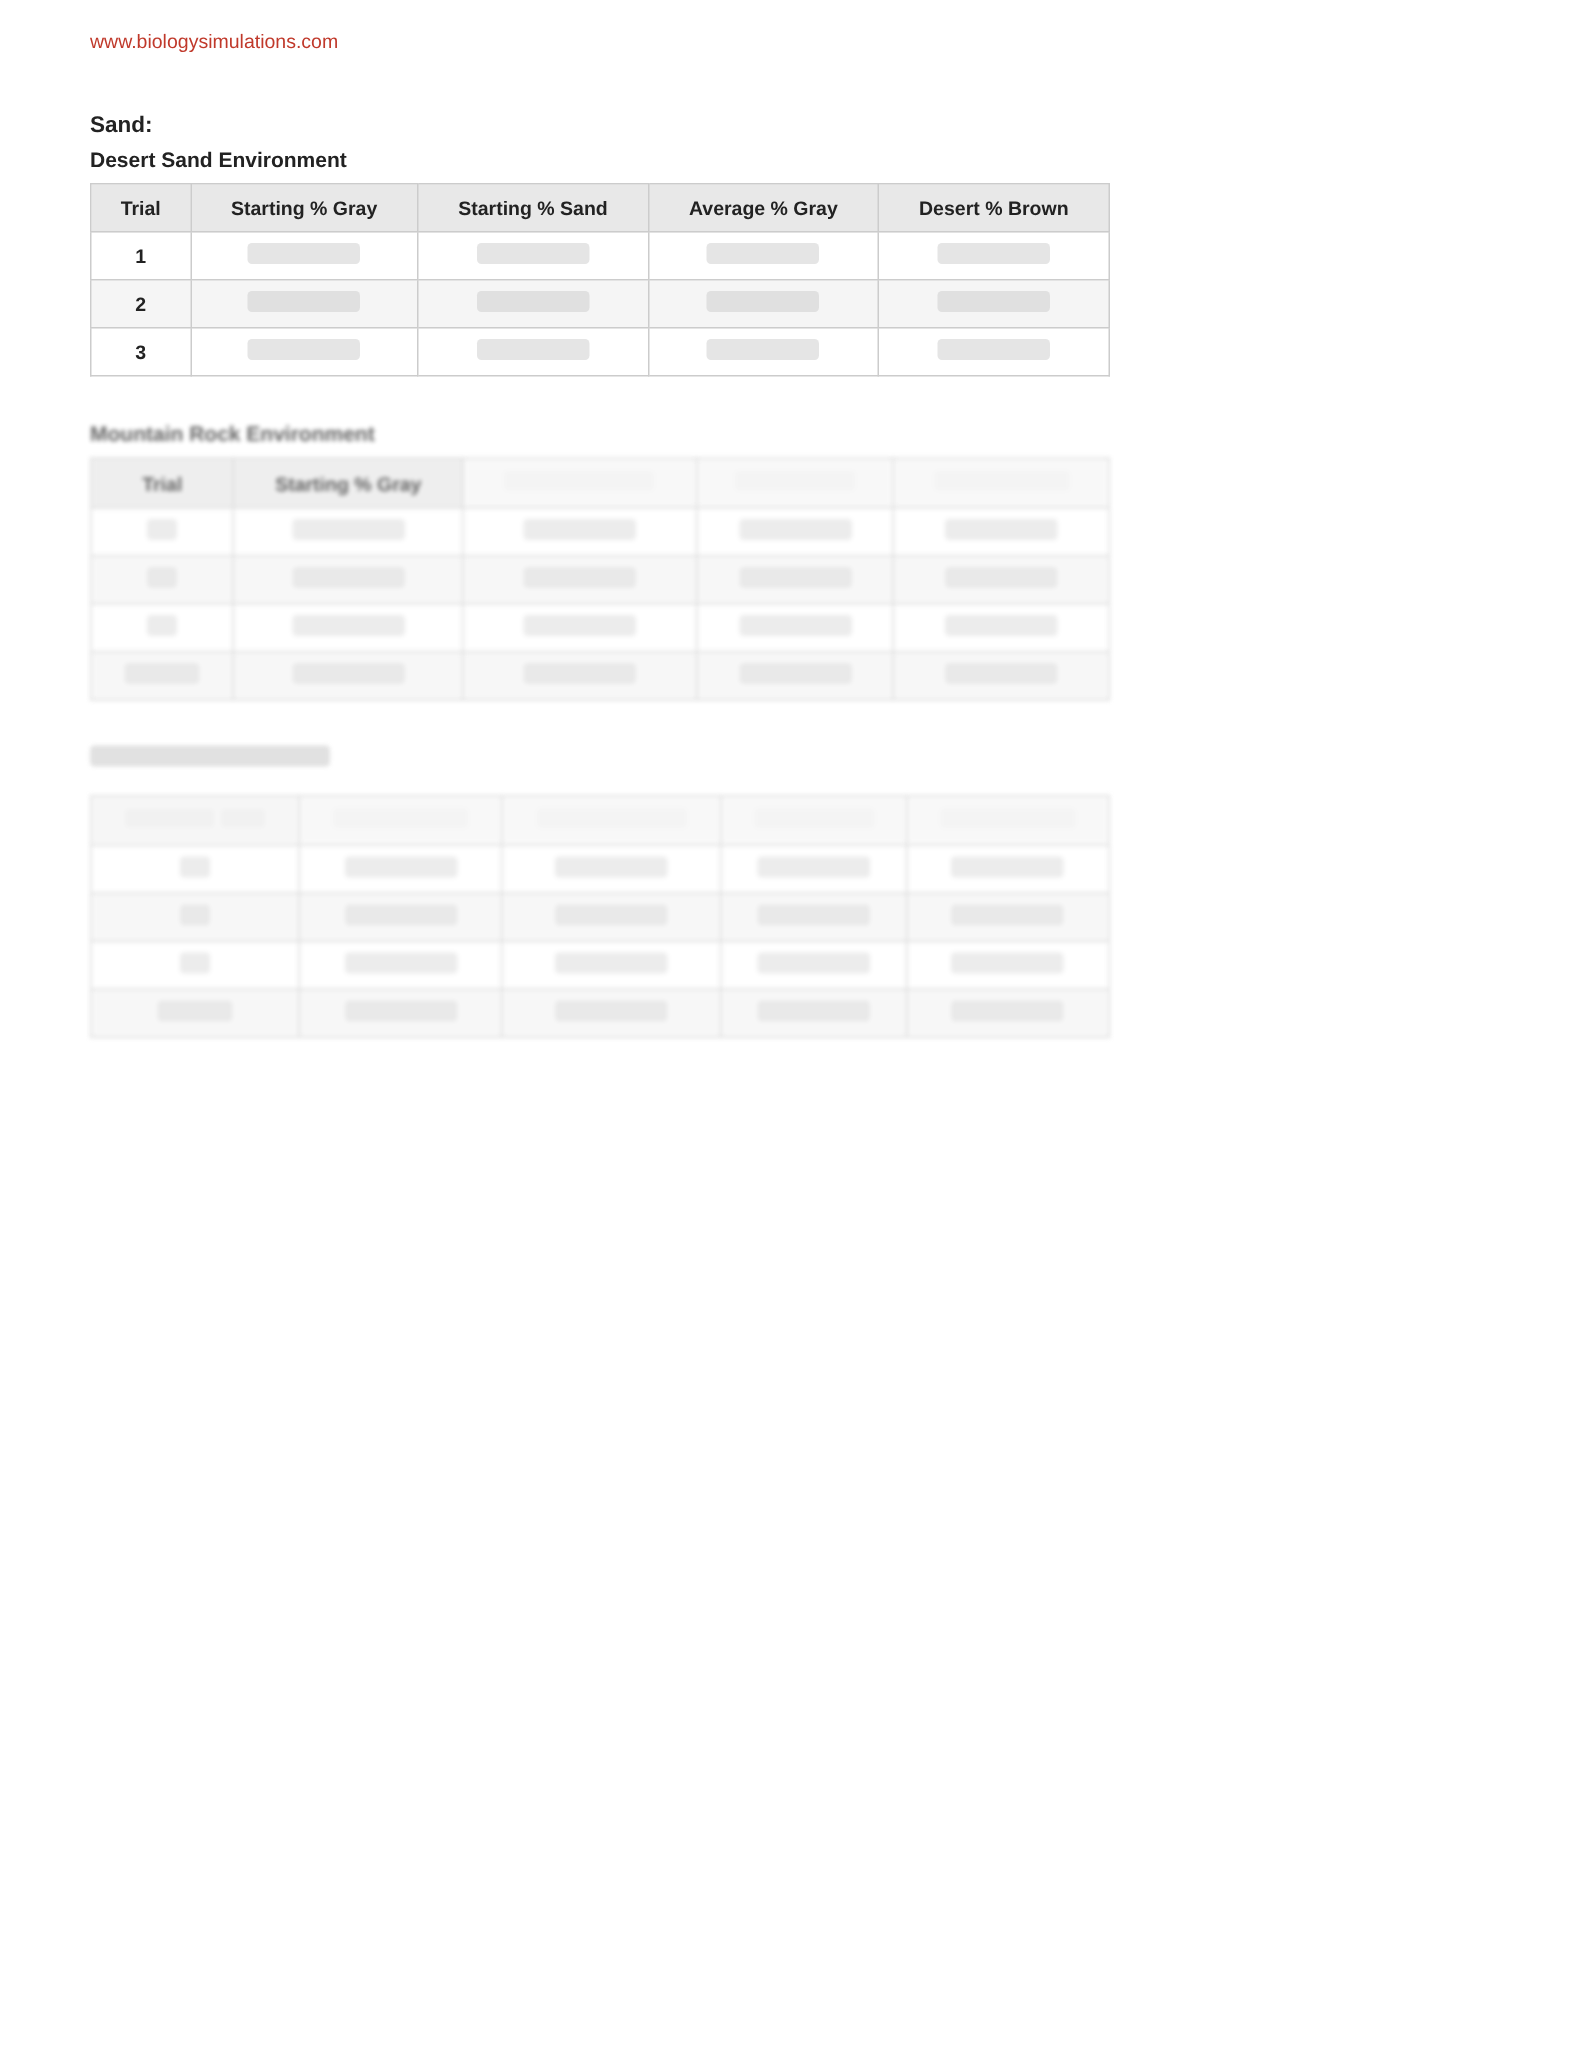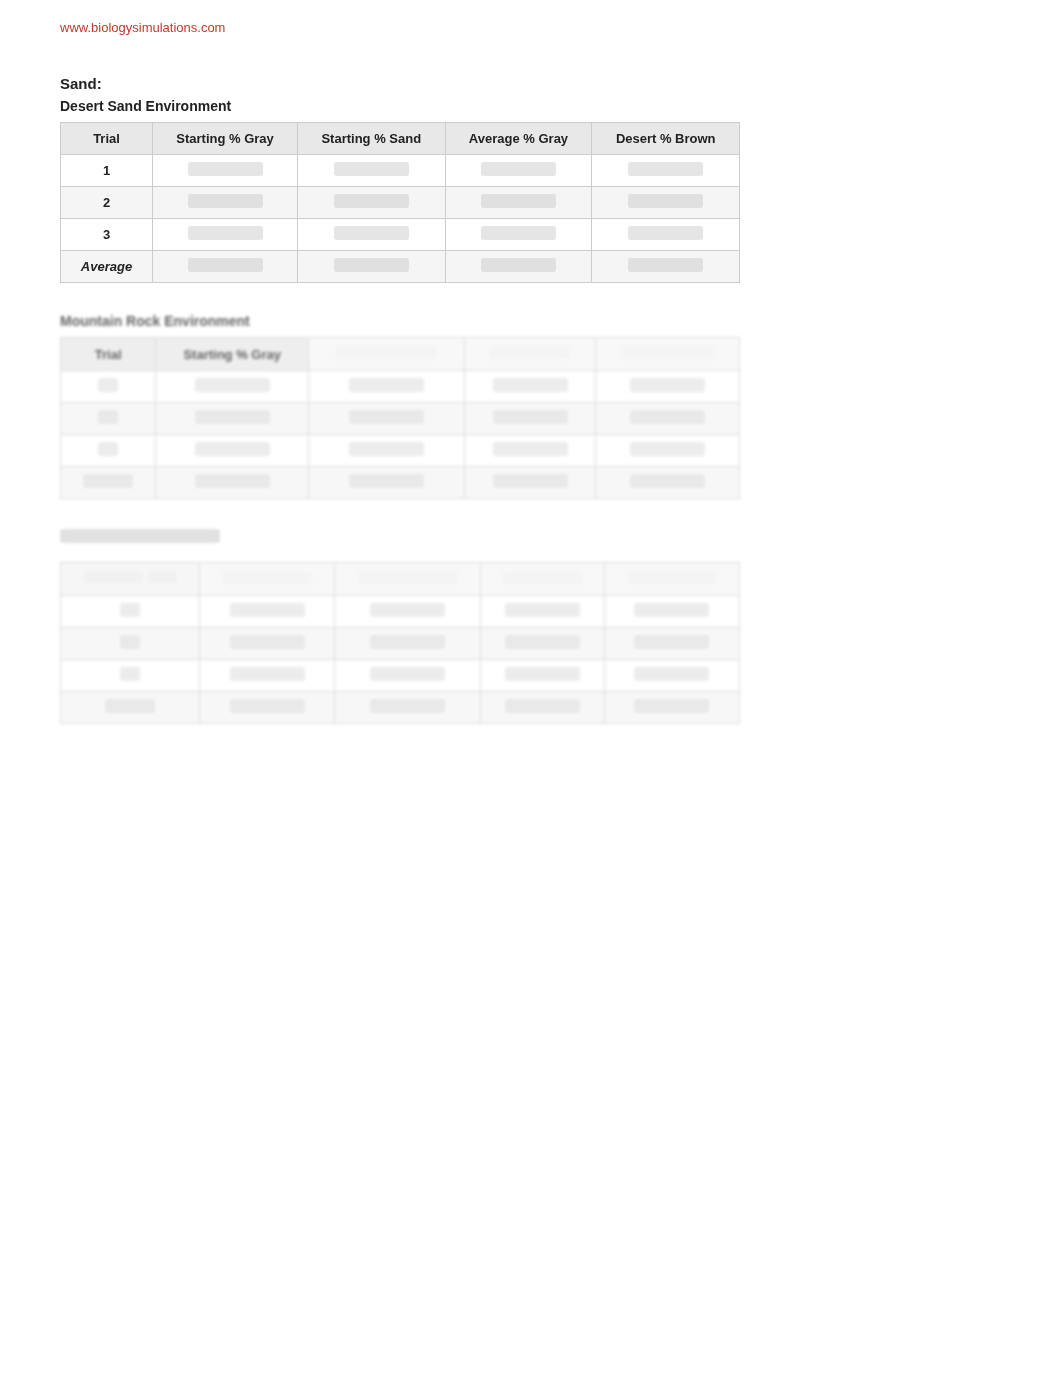--- a/index.html
+++ b/index.html
@@ -114,27 +114,20 @@
         <td><span class="blur-block" style="width:75px;"></span></td>
         <td><span class="blur-block" style="width:75px;"></span></td>
       </tr>
       <tr>
         <td><strong>3</strong></td>
         <td><span class="blur-block" style="width:75px;"></span></td>
         <td><span class="blur-block" style="width:75px;"></span></td>
         <td><span class="blur-block" style="width:75px;"></span></td>
         <td><span class="blur-block" style="width:75px;"></span></td>
       </tr>
-      <tr>
-        <td><span class="italic-bold">Average</span></td>
-        <td><span class="blur-block" style="width:75px;"></span></td>
-        <td><span class="blur-block" style="width:75px;"></span></td>
-        <td><span class="blur-block" style="width:75px;"></span></td>
-        <td><span class="blur-block" style="width:75px;"></span></td>
-      </tr>
     </tbody>
   </table>
 </div>
 
 <div class="blurred-section">
   <div class="env-title">Mountain Rock Environment</div>
   <table>
     <thead>
       <tr class="header-row">
         <th>Trial</th>

